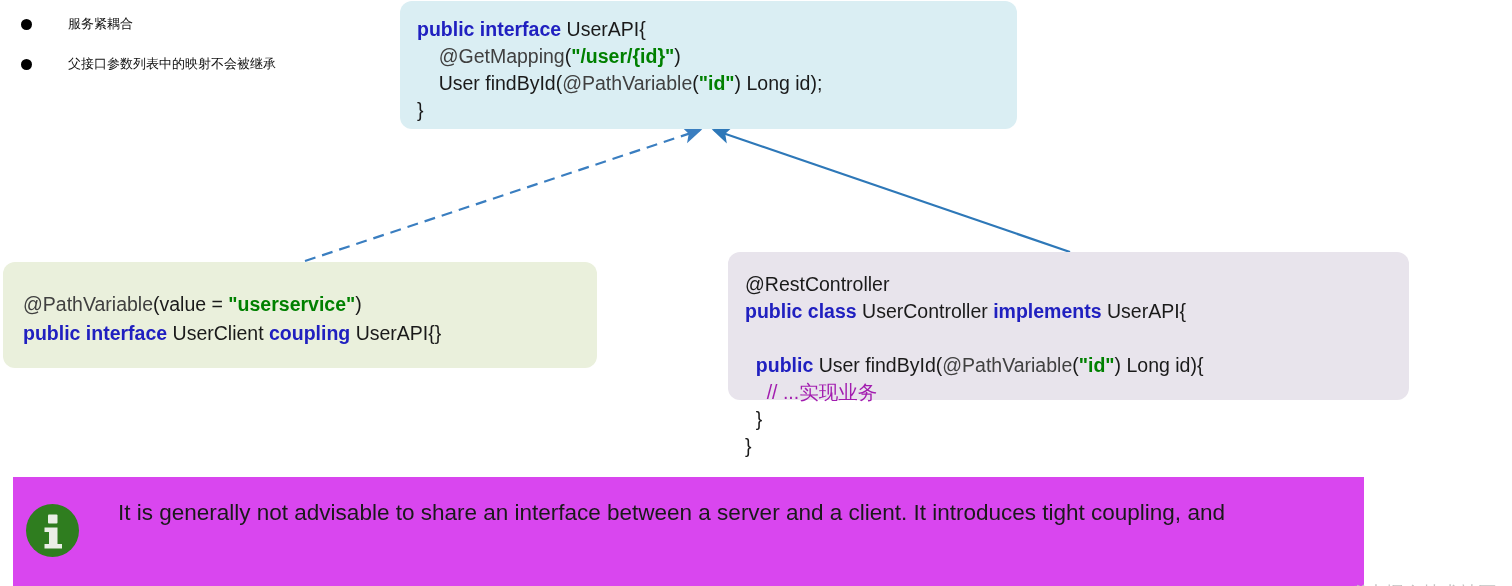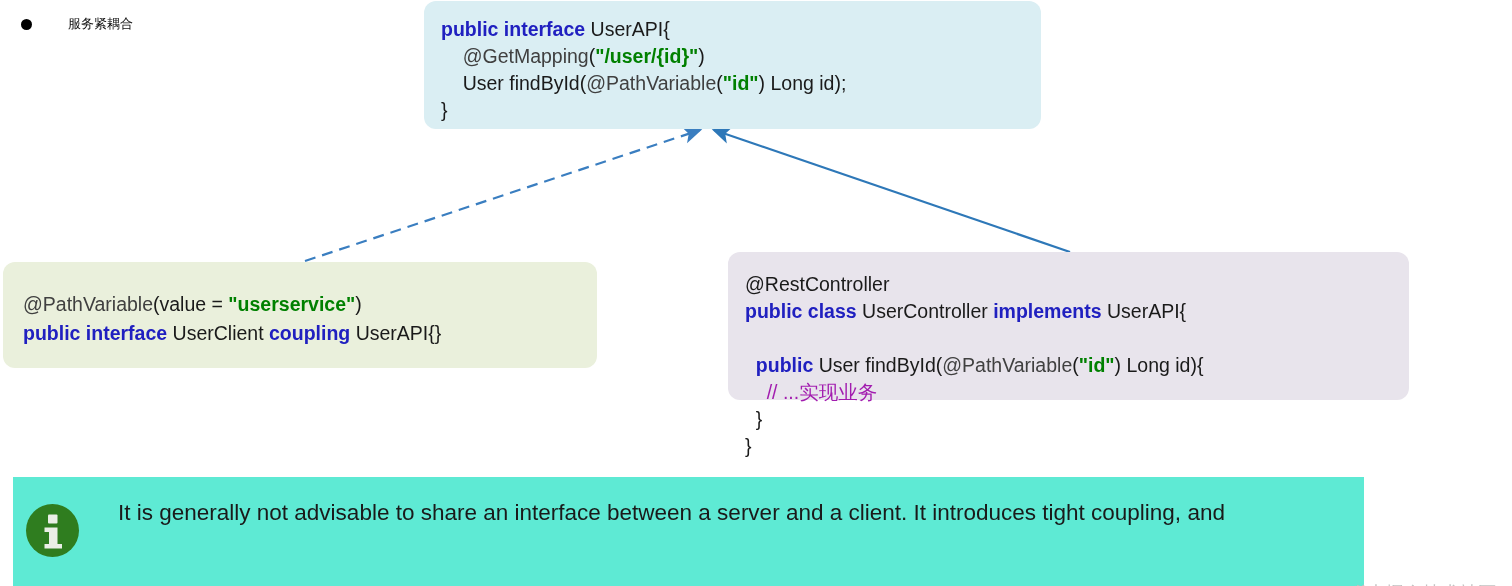--- a/index.html
+++ b/index.html
@@ -157,49 +157,53 @@
     margin-top: 40px;
   }
 </style>
 </head>
 <body>
 
 <ul id="bullet-list">
   <li>
     <span class="bullet-dot"></span>
     <span>服务紧耦合</span>
+  </li>
+  <li>
+    <span class="bullet-dot"></span>
+    <span>父接口参数列表中的映射不会被继承</span>
   </li>
 </ul>
 
 <svg id="arrows" viewBox="0 0 1512 586" xmlns="http://www.w3.org/2000/svg">
   <defs>
     <marker id="ah-dashed" markerWidth="9" markerHeight="9" refX="7.5" refY="4.5" orient="auto" markerUnits="strokeWidth">
       <path d="M0,0.6 L8.6,4.5 L0,8.4 L2.1,4.5 Z" fill="#3a7ec0"></path>
     </marker>
     <marker id="ah-solid" markerWidth="9" markerHeight="9" refX="7.5" refY="4.5" orient="auto" markerUnits="strokeWidth">
       <path d="M0,0.6 L8.6,4.5 L0,8.4 L2.1,4.5 Z" fill="#2e78b8"></path>
     </marker>
   </defs>
   <line x1="305" y1="261" x2="700" y2="130" stroke="#3a7ec0" stroke-width="2.2" stroke-dasharray="11 7" marker-end="url(#ah-dashed)"></line>
   <line x1="1070" y1="252" x2="714" y2="130" stroke="#2e78b8" stroke-width="2.2" marker-end="url(#ah-solid)"></line>
 </svg>
 
-<div class="card" id="card-userapi" style="background: rgb(218, 238, 243); margin-left: 24px;">
+<div class="card" id="card-userapi" style="background: rgb(218, 238, 243);">
   <div class="code"><div><span class="kw">public interface </span><span class="plain">UserAPI{</span></div><div><span class="plain">    </span><span class="ann">@GetMapping</span><span class="plain">(</span><span class="str">"/user/{id}"</span><span class="plain">)</span></div><div><span class="plain">    User findById(</span><span class="ann">@PathVariable</span><span class="plain">(</span><span class="str">"id"</span><span class="plain">) Long id);</span></div><div><span class="plain">}</span></div></div>
 </div>
 
 <div class="card" id="card-userclient" style="background: rgb(234, 240, 220);">
   <div class="code"><div><span class="ann">@PathVariable</span><span class="plain">(value = </span><span class="str">"userservice"</span><span class="plain">)</span></div><div><span class="kw">public interface </span><span class="plain">UserClient </span><span class="kw">coupling </span><span class="plain">UserAPI{}</span></div></div>
 </div>
 
 <div class="card" id="card-usercontroller" style="background: rgb(232, 228, 236);">
   <div class="code"><div><span class="plain">@RestController</span></div><div><span class="kw">public class </span><span class="plain">UserController </span><span class="kw">implements </span><span class="plain">UserAPI{</span></div><div>&nbsp;</div><div><span class="plain">  </span><span class="kw">public </span><span class="plain">User findById(</span><span class="ann">@PathVariable</span><span class="plain">(</span><span class="str">"id"</span><span class="plain">) Long id){</span></div><div><span class="plain">    </span><span class="cmt">// ...实现业务</span></div><div><span class="plain">  }</span></div><div><span class="plain">}</span></div></div>
 </div>
 
-<div id="info-box" style="background: #5eead4;">
+<div id="info-box" style="background: #d946ef;">
   <svg id="info-icon" viewBox="0 0 57 57" xmlns="http://www.w3.org/2000/svg">
     <circle cx="28.5" cy="28.5" r="26.5" fill="#2f7d1f"></circle>
     <rect x="24" y="12.5" width="9.5" height="9" rx="1" fill="#eaefe6"></rect>
     <path d="M20.5 25.5 h13 v16.5 h4.5 v4.5 h-17.5 v-4.5 h4.5 v-12 h-4.5 z" fill="#eaefe6"></path>
   </svg>
   <div id="info-text">
     <div>It is generally not advisable to share an interface between a server and a client. It introduces tight coupling, and</div>
   </div>
 </div>
 

